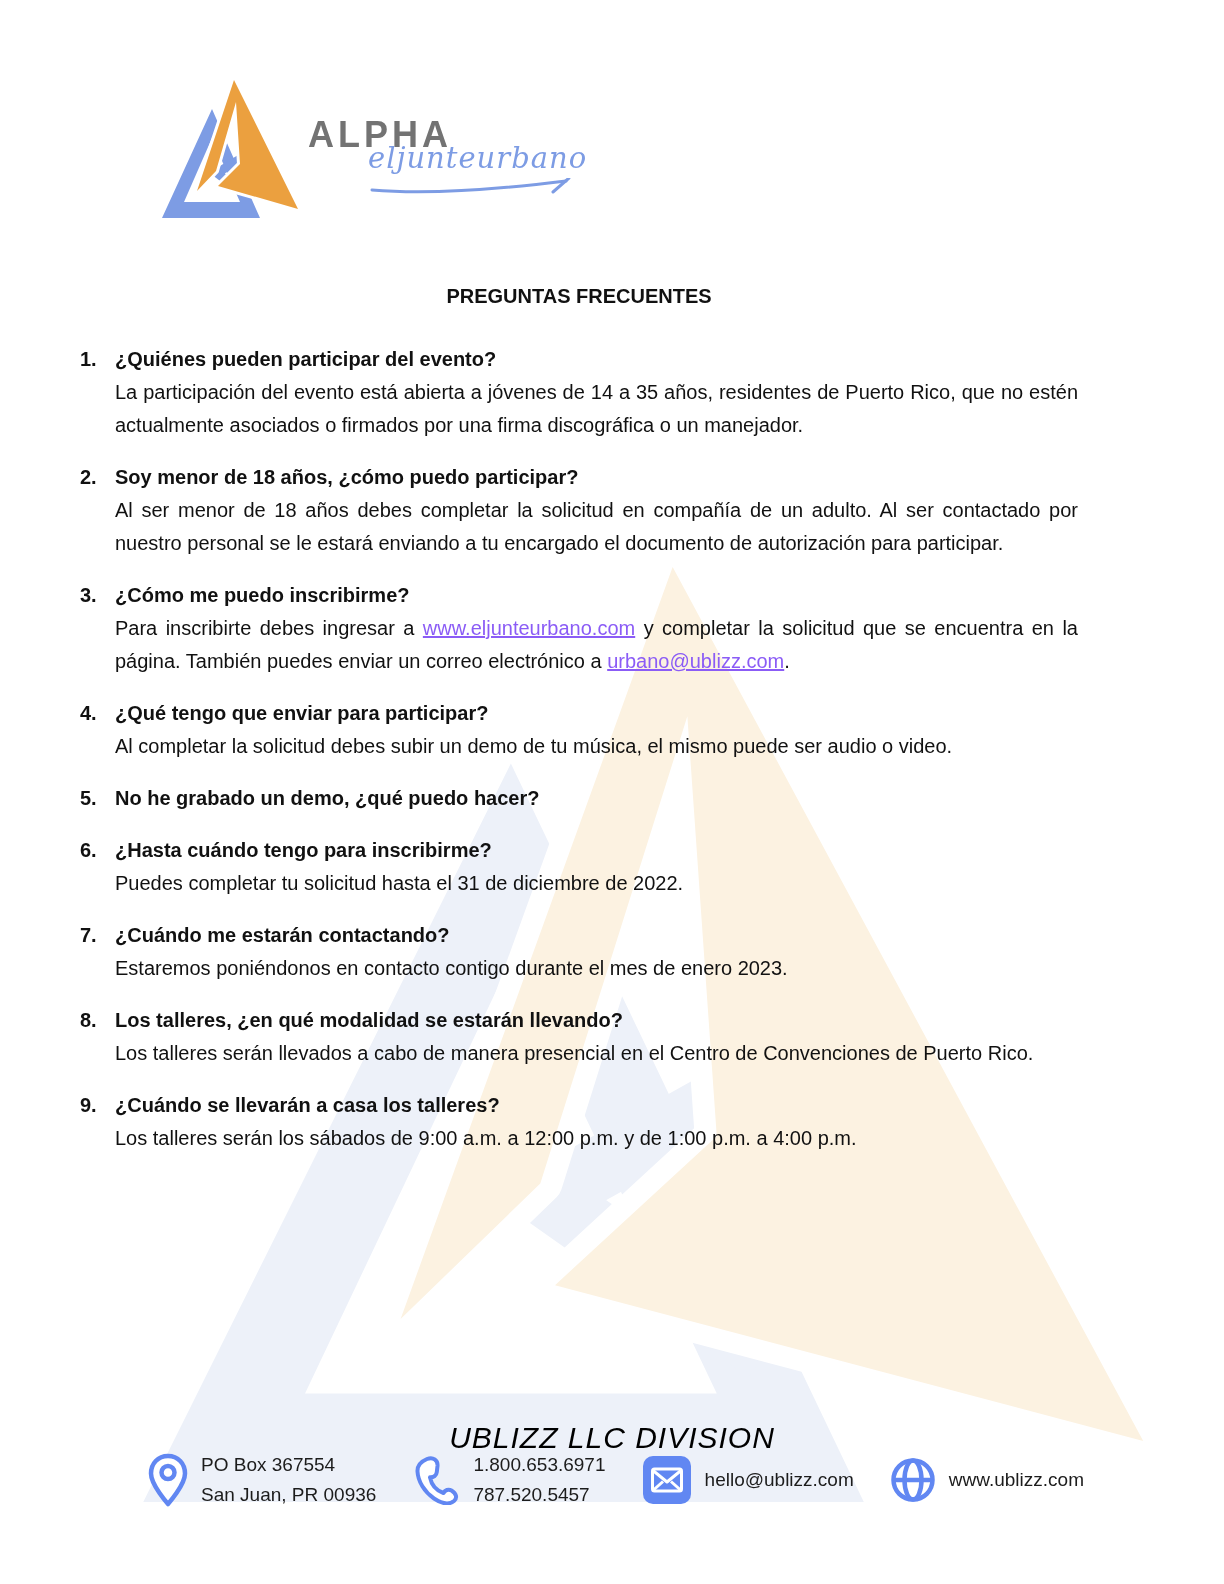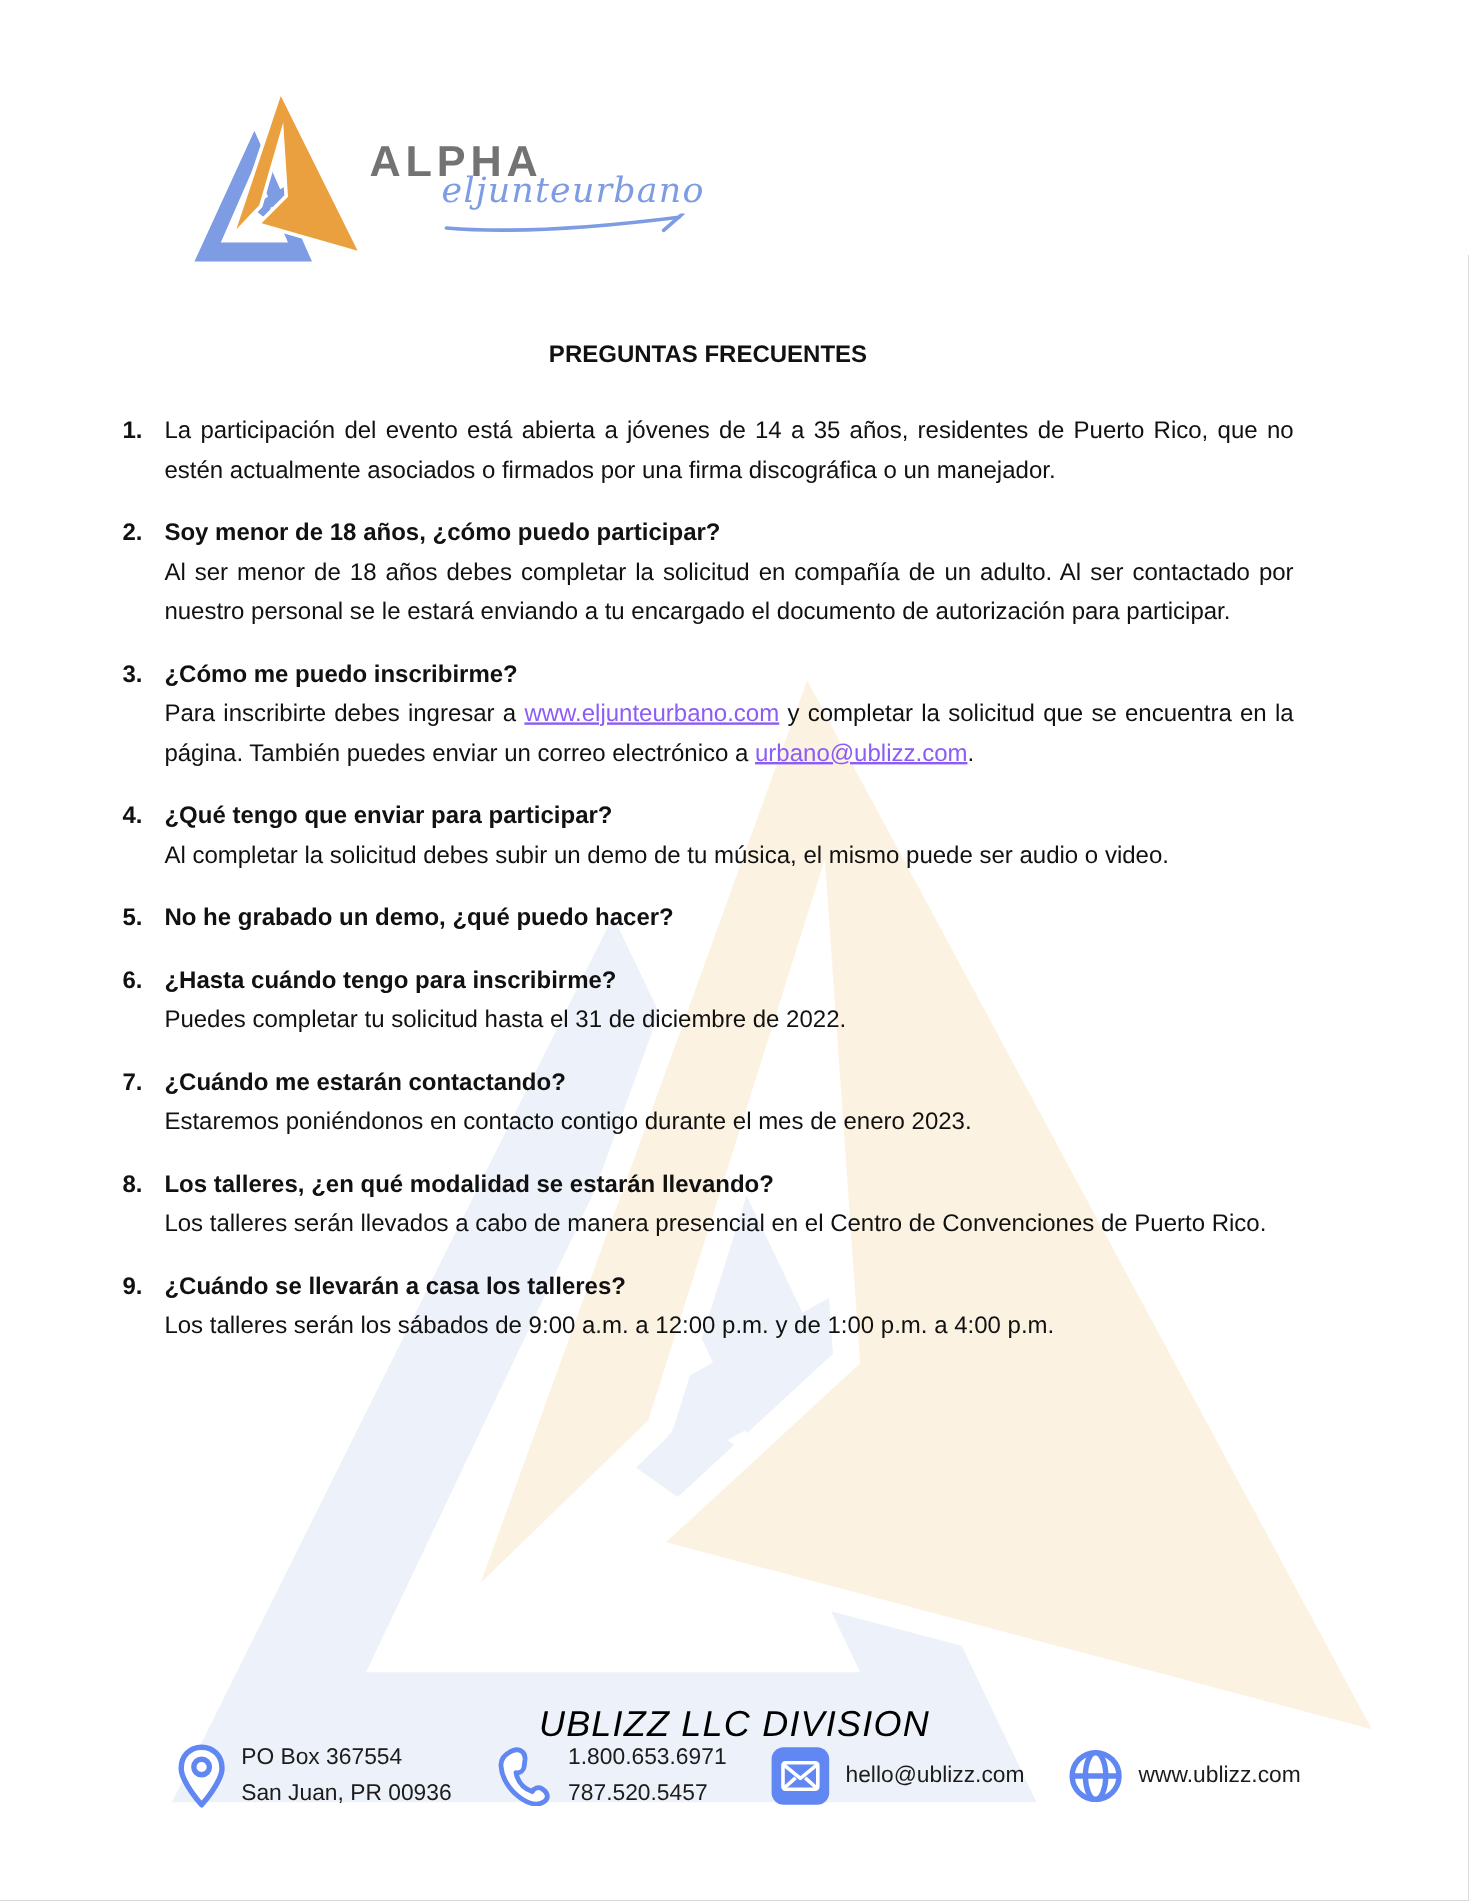--- a/index.html
+++ b/index.html
@@ -26,21 +26,21 @@
     font-size:36px;line-height:46px;font-weight:800;letter-spacing:4px;
     color:#737373;
   }
   .brand-tagline{
     position:absolute;left:218px;top:66px;
     font-family:"DejaVu Serif",serif;font-style:italic;
     font-size:29px;line-height:32px;color:#7D9CE4;letter-spacing:1px;
   }
   .brand-flourish{position:absolute;left:220px;top:102px;width:210px;height:18px;}
   
-  .content{position:relative;z-index:1;padding:280px 146px 0 102px;}
+  .content{position:relative;z-index:1;padding:280px 146px 0 80px;}
   .doc-title{text-align:center;font-weight:700;font-size:20px;line-height:33px;}
   ol.faq{list-style:none;margin:30px 0 0 0;padding:0;font-size:20px;line-height:33px;}
   ol.faq li{position:relative;padding-left:35px;margin-bottom:19px;}
   ol.faq .num{position:absolute;left:0;top:0;font-weight:700;}
   ol.faq .q{font-weight:700;}
   ol.faq .a{text-align:justify;}
   .link{color:#8b5cf6;text-decoration:underline;cursor:pointer;}
   
   .footer-title{
     position:absolute;left:0;right:0;top:1421px;z-index:1;
@@ -79,20 +79,21 @@
     </svg>
   </div>
 
   <div class="content">
     <div class="doc-title">
       <div>PREGUNTAS FRECUENTES</div>
     </div>
     <ol class="faq" id="faq-list">
         <li>
           <span class="num">1.</span>
+          <div class="q">¿Quiénes pueden participar del evento?</div>
           <div class="a"><span>La participación del evento está abierta a jóvenes de 14 a 35 años, residentes de Puerto Rico, que no estén actualmente asociados o firmados por una firma discográfica o un manejador.</span></div>
         </li>
         <li>
           <span class="num">2.</span>
           <div class="q">Soy menor de 18 años, ¿cómo puedo participar?</div>
           <div class="a"><span>Al ser menor de 18 años debes completar la solicitud en compañía de un adulto. Al ser contactado por nuestro personal se le estará enviando a tu encargado el documento de autorización para participar.</span></div>
         </li>
         <li>
           <span class="num">3.</span>
           <div class="q">¿Cómo me puedo inscribirme?</div>

